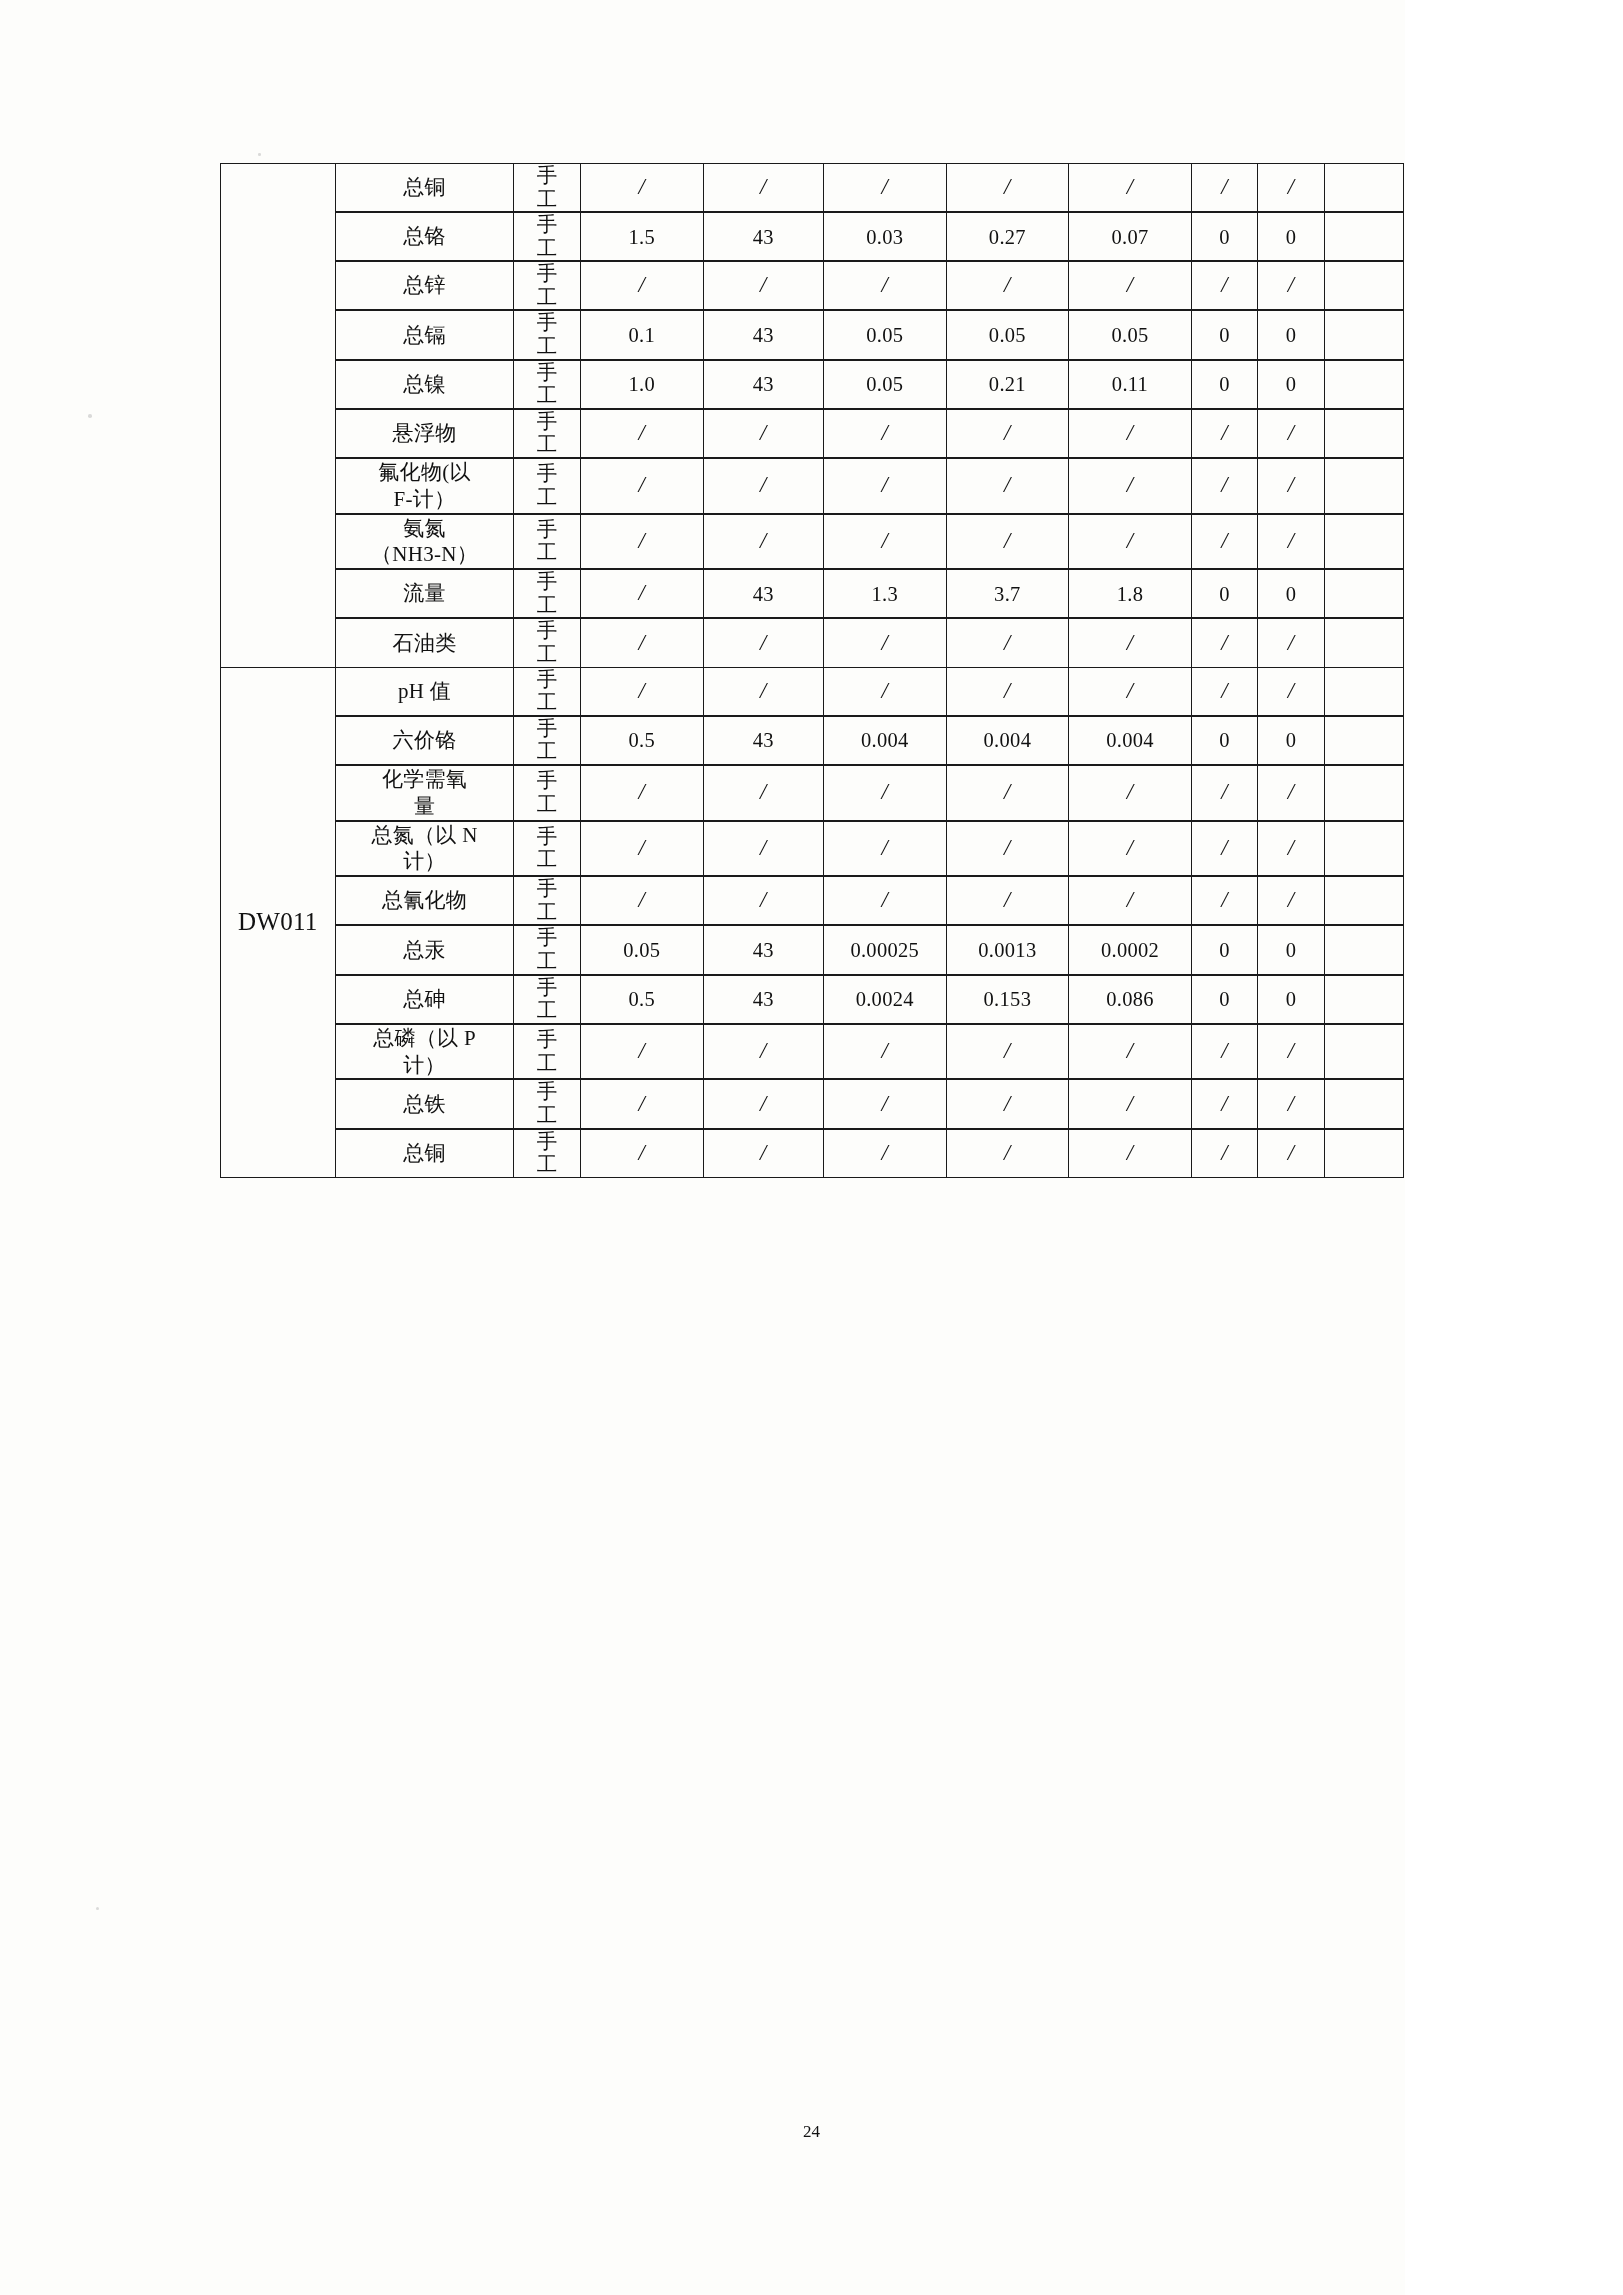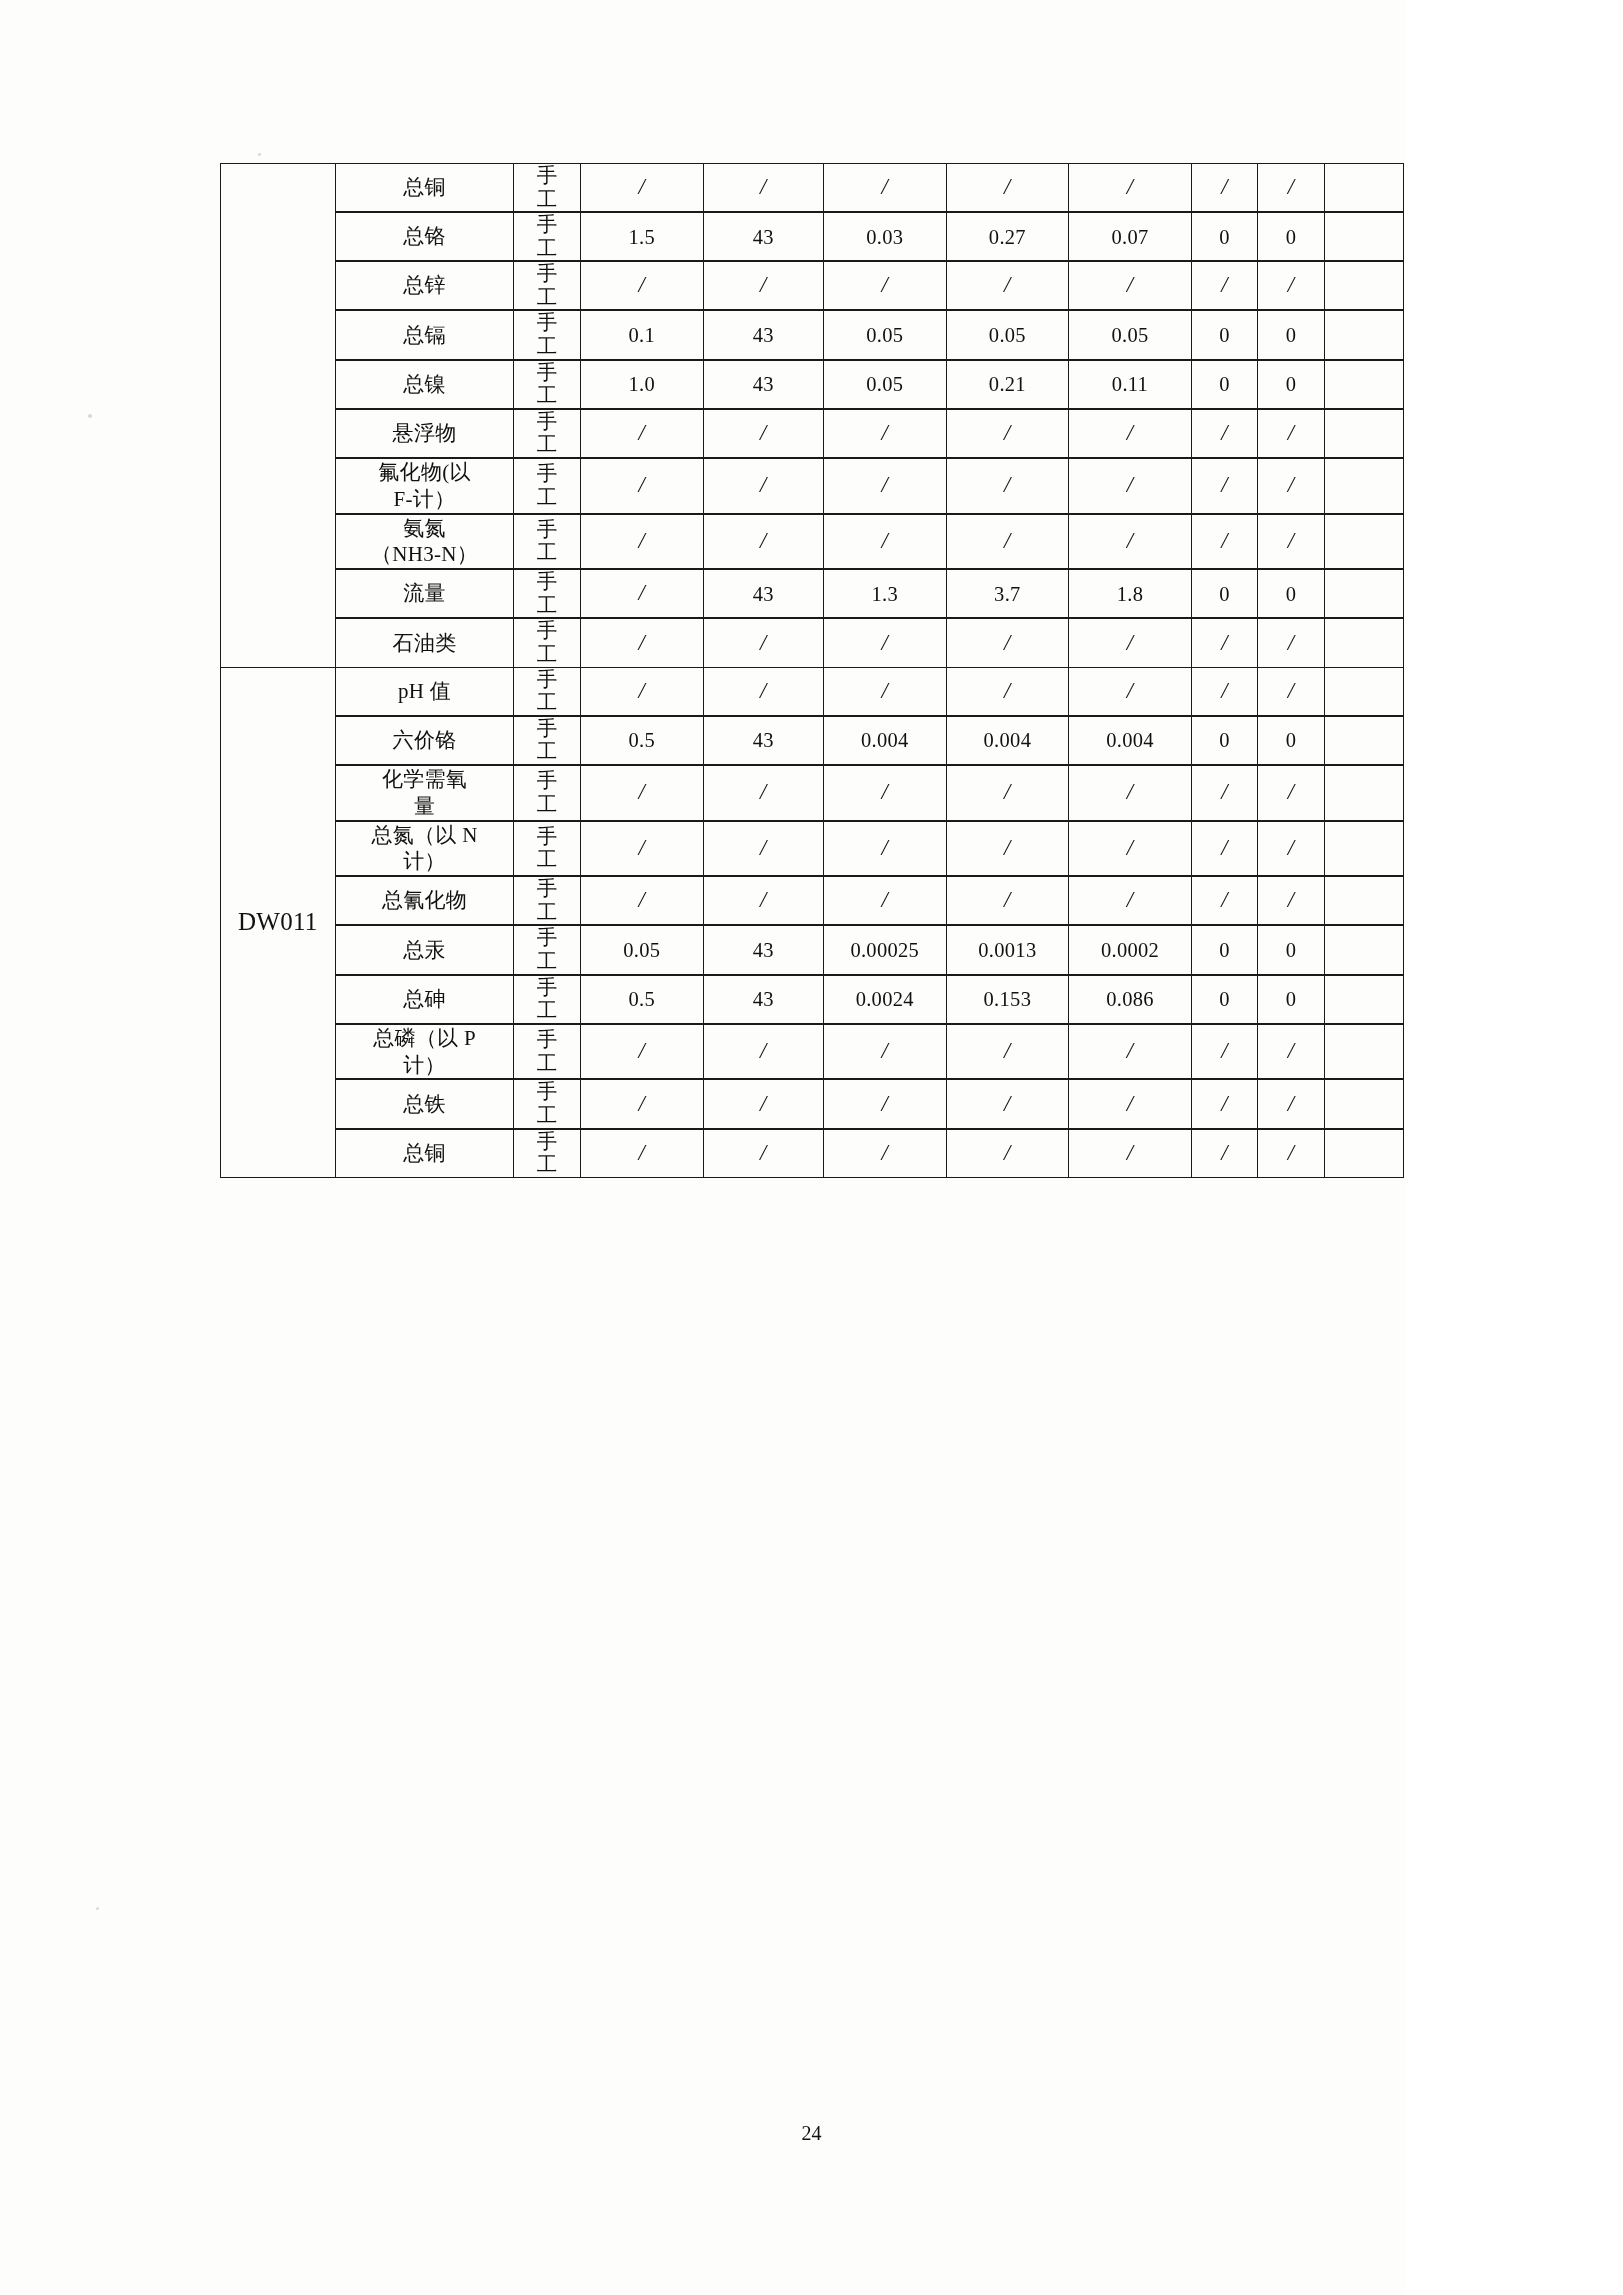--- a/index.html
+++ b/index.html
@@ -112,21 +112,21 @@
     font-size: 20.5px;
     letter-spacing: 0.8px;
   }
 
   .page-number {
     position: absolute;
     left: 0;
     top: 2122px;
     width: 1623px;
     text-align: center;
-    font-size: 20px;
+    font-size: 17px;
     font-family: "Liberation Serif", "DejaVu Serif", serif;
     color: #111;
   }
 
   
   .speck {
     position: absolute;
     background: #bdbdbd;
     border-radius: 50%;
     opacity: .55;

